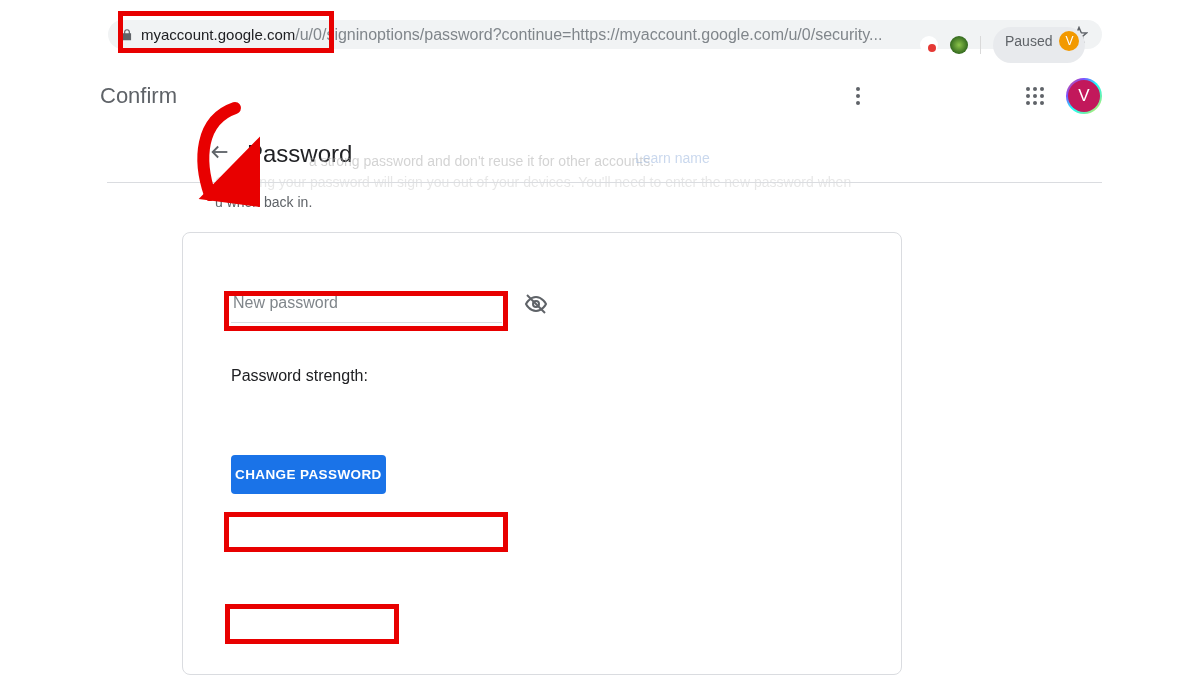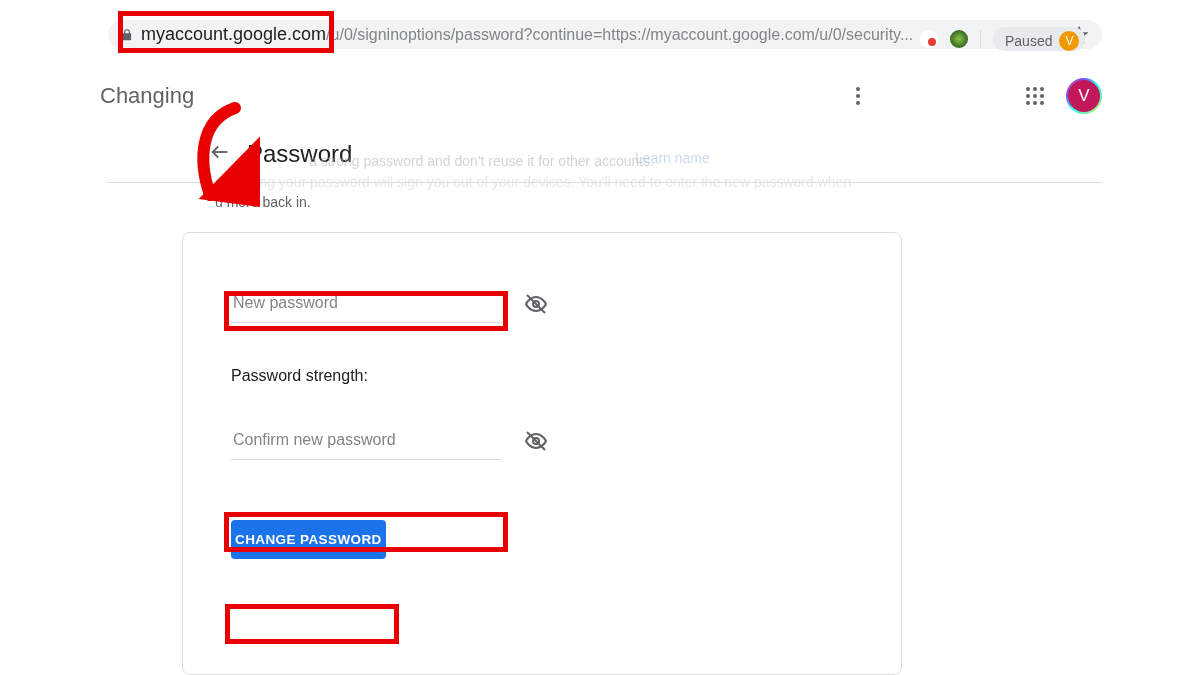--- a/index.html
+++ b/index.html
@@ -22,21 +22,21 @@
     display: flex;
     align-items: center;
     padding: 0 14px 0 12px;
   }
   .addr-lock {
     width: 12px; height: 14px; flex: 0 0 auto;
     margin-right: 9px;
     color: #5f6368;
   }
   .addr-text { flex: 1 1 auto; min-width: 0; }
-  .addr-dark { color: #202124; font-size: 18px; text-decoration: none; }
+  .addr-dark { color: #202124; font-size: 15px; text-decoration: none; }
   .addr-light { color: #80868b; font-size: 16px; text-decoration: none; }
   .addr-star {
     width: 18px; height: 18px; flex: 0 0 auto;
     margin-left: 10px;
     color: #5f6368;
   }
   .toolbar-extras {
     position: absolute;
     left: 920px; top: 27px;
     display: flex;
@@ -47,21 +47,21 @@
     width: 18px; height: 18px; border-radius: 50%;
     display: flex; align-items: center; justify-content: center;
     font-size: 12px;
   }
   .toolbar-divider {
     width: 1px; height: 18px; background: #d9d9d9;
   }
   .paused-chip {
     background: #e8eaed;
     border-radius: 20px;
-    padding: 4px 6px 0 12px;
+    padding: 4px 6px 12px 12px;
     display: flex; align-items: center; gap: 7px;
     font-size: 14px; color: #5f6368;
   }
   .paused-avatar {
     width: 20px; height: 20px; border-radius: 50%;
     background: #f29900;
     color: #fff;
     display: flex; align-items: center; justify-content: center;
     font-size: 12px; font-weight: 500;
   }
@@ -206,21 +206,21 @@
   </span>
   <span class="ext-icon" style="background:radial-gradient(circle,#8bc34a,#33691e 70%);"></span>
   <span class="toolbar-divider"></span>
   <span class="paused-chip">
     <span>Paused</span>
     <span class="paused-avatar">V</span>
   </span>
 </div>
 
 <div class="app-header">
-  <span class="product-name">Changing</span>
+  <span class="product-name">Confirm</span>
   <span class="header-spacer"></span>
   <span class="vert-dots">
       <span></span>
       <span></span>
       <span></span>
     </span>
   <span class="apps-grid">
       <span></span>
       <span></span>
       <span></span>
@@ -242,51 +242,41 @@
         <line x1="20" y1="12" x2="4" y2="12"></line>
         <polyline points="10 6 4 12 10 18"></polyline>
       </svg>
   </span>
   <h1 class="page-h1">Password</h1>
 </div>
 
 <span class="faded-text" style="left:289px; top:151px; opacity:.55;margin-left:20px;">a strong password and don't reuse it for other accounts.</span>
 <a class="faded-text" style="left:635px; top:148px; opacity:.55; color:#9fb9e0;">Learn name</a>
 <span class="faded-text" style="left:215px; top:172px; opacity:.3;">Changing your password will sign you out of your devices. You'll need to enter the new password when</span>
-<span class="faded-text" style="left:215px; top:192px; color:#5f6368;">u more back in.</span>
+<span class="faded-text" style="left:215px; top:192px; color:#5f6368;">u when back in.</span>
 
 <div class="hr-line"></div>
 
 <div class="card">
 
   <div class="field-row">
     <input class="pw-input" type="password" placeholder="New password" style="">
     <span class="eye-wrap">
       <svg viewBox="0 0 24 24" width="24" height="24" fill="none" stroke="currentColor" stroke-width="2">
         <path d="M2 12s3.5-7 10-7 10 7 10 7-3.5 7-10 7S2 12 2 12z"></path>
           <circle cx="12" cy="12" r="3"></circle>
           <line x1="3" y1="3" x2="21" y2="21"></line>
       </svg>
     </span>
   </div>
 
   <div class="strength">
     <div class="strength-label">Password strength:</div>
   </div>
 
-  <div class="field-row confirm-row">
-    <input class="pw-input" type="password" placeholder="Confirm new password" style="">
-    <span class="eye-wrap">
-      <svg viewBox="0 0 24 24" width="24" height="24" fill="none" stroke="currentColor" stroke-width="2">
-        <path d="M2 12s3.5-7 10-7 10 7 10 7-3.5 7-10 7S2 12 2 12z"></path>
-          <circle cx="12" cy="12" r="3"></circle>
-          <line x1="3" y1="3" x2="21" y2="21"></line>
-      </svg>
-    </span>
-  </div>
 
   <button class="change-btn">Change password</button>
 </div>
 
 <div class="hl" style="left:118px; top:11px; width:216px; height:42px;"></div>
 <div class="hl" style="left:224px; top:291px; width:284px; height:40px;"></div>
 <div class="hl" style="left:224px; top:512px; width:284px; height:40px;"></div>
 <div class="hl" style="left:225px; top:604px; width:174px; height:40px;"></div>
 
 <svg class="arrow-svg" width="80" height="120">

